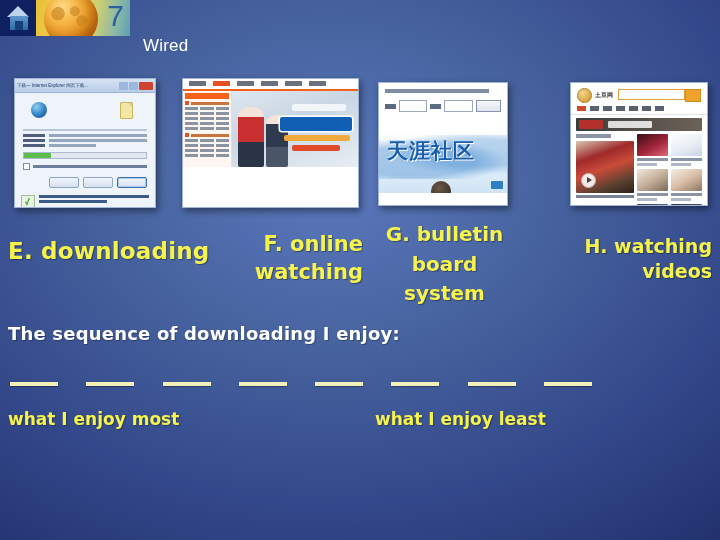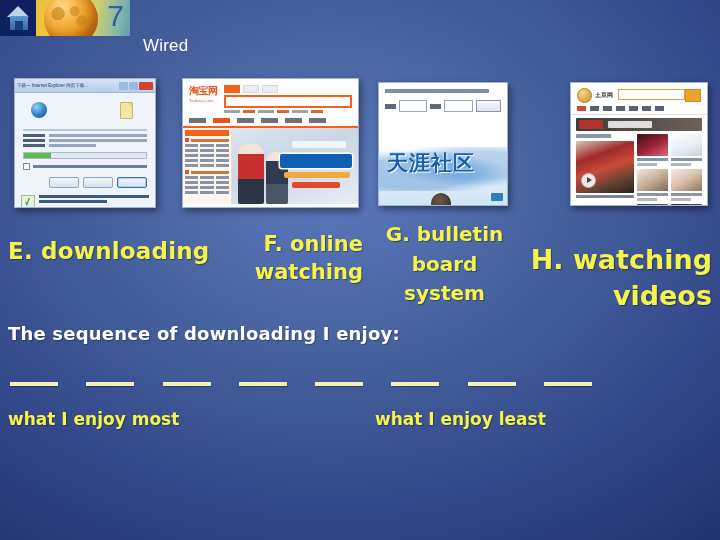--- a/index.html
+++ b/index.html
@@ -210,21 +210,21 @@
 
   
   #thumb-bbs { left: 378px; top: 82px; width: 128px; height: 122px; }
   .bbs { position:absolute; inset:0; background:#ffffff; }
   .bbs-top { padding:6px 6px 0 6px; }
   .bbs-top .ln { height:4px; background:#7f8da1; margin-bottom:3px; width:90%; }
   .bbs-form { display:flex; align-items:center; gap:3px; padding:4px 6px; }
   .bbs-form .lb { width:12px; height:5px; background:#5b6a80; }
   .bbs-form .inp { width:30px; height:10px; border:1px solid #9aa8bd; background:#fff; }
   .bbs-form .btn { width:26px; height:10px; border:1px solid #8795ad; background:linear-gradient(180deg,#f6f8fb,#dfe5ee); }
-  .bbs-hero { position:absolute; left:0; right:0; bottom:0; height:62px;
+  .bbs-hero { position:absolute; left:0; right:0; bottom:12px; height:62px;
     background: linear-gradient(180deg,#ffffff 0%, #eaf3fb 40%, #cfe4f5 100%); overflow:hidden; }
   .bbs-hero .wave {
     position:absolute; left:-10px; top:4px; width:150px; height:44px;
     background: radial-gradient(ellipse at 30% 60%, rgba(40,120,200,0.35) 0 40%, rgba(0,0,0,0) 62%),
                 radial-gradient(ellipse at 75% 40%, rgba(40,120,200,0.3) 0 35%, rgba(0,0,0,0) 60%);
   }
   .bbs-hero .cn {
     position:absolute; left:8px; top:6px; right:6px; height:30px;
     font-family:"DejaVu Sans", sans-serif;
     color:#1a5fae; font-size:21px; font-weight:bold; letter-spacing:1px;
@@ -285,21 +285,21 @@
     color: #f6f34a;
     font-family: "DejaVu Sans", sans-serif;
     font-weight: bold;
     line-height: 1.0;
     text-shadow: 1px 1px 1px rgba(0,0,0,0.35);
     white-space: pre-line;
   }
   #cap-e { left: 8px;  top: 240px; font-size: 23px; letter-spacing: 0.2px; }
   #cap-f { left: 218px; top: 231px; font-size: 21px; text-align: right; width: 145px; line-height: 1.33;}
   #cap-g { left: 362px; top: 220px; font-size: 20px; width: 165px; text-align: center; line-height: 1.48; }
-  #cap-h { left: 520px; top: 234px; font-size: 27px; width: 192px; text-align: right; line-height: 1.33; margin-top: 8px; }
+  #cap-h { left: 520px; top: 234px; font-size: 19px; width: 192px; text-align: right; line-height: 1.33; }
 
   
   #seq-prompt {
     position: absolute;
     left: 8px; top: 323px;
     font-family: "DejaVu Sans", sans-serif;
     font-size: 18px; font-weight: bold;
     color: #ffffff;
     text-shadow: 1px 1px 1px rgba(0,0,0,0.3);
     letter-spacing: 0.2px;
@@ -397,42 +397,20 @@
         <span class="tx">
             <i></i>
             <i></i>
           </span>
       </div>
     </div>
   </div>
 
   <div class="thumb" id="thumb-shopping">
     <div class="tb">
-      <div class="tb-top">
-        <div class="tb-logo">
-          <div class="l1">淘宝网</div>
-          <div class="l2">Taobao.com</div>
-        </div>
-        <div class="tb-search">
-          <div class="tb-tabs">
-            <i class="on"></i>
-            <i></i>
-            <i></i>
-          </div>
-          <div class="tb-box"></div>
-          <div class="tb-hot">
-            <i></i>
-              <i></i>
-              <i></i>
-              <i></i>
-              <i></i>
-              <i></i>
-          </div>
-        </div>
-      </div>
       <div class="tb-nav">
         <i></i>
         <i class="red"></i>
         <i></i>
         <i></i>
         <i></i>
         <i></i>
       </div>
       <div class="tb-body">
         <div class="tb-side">

